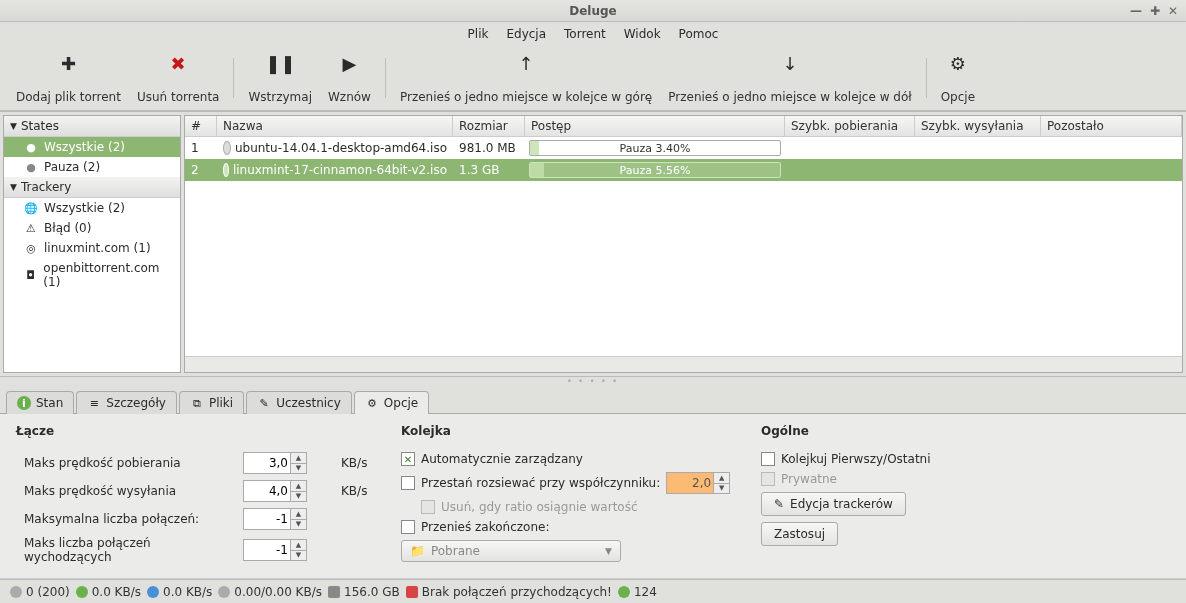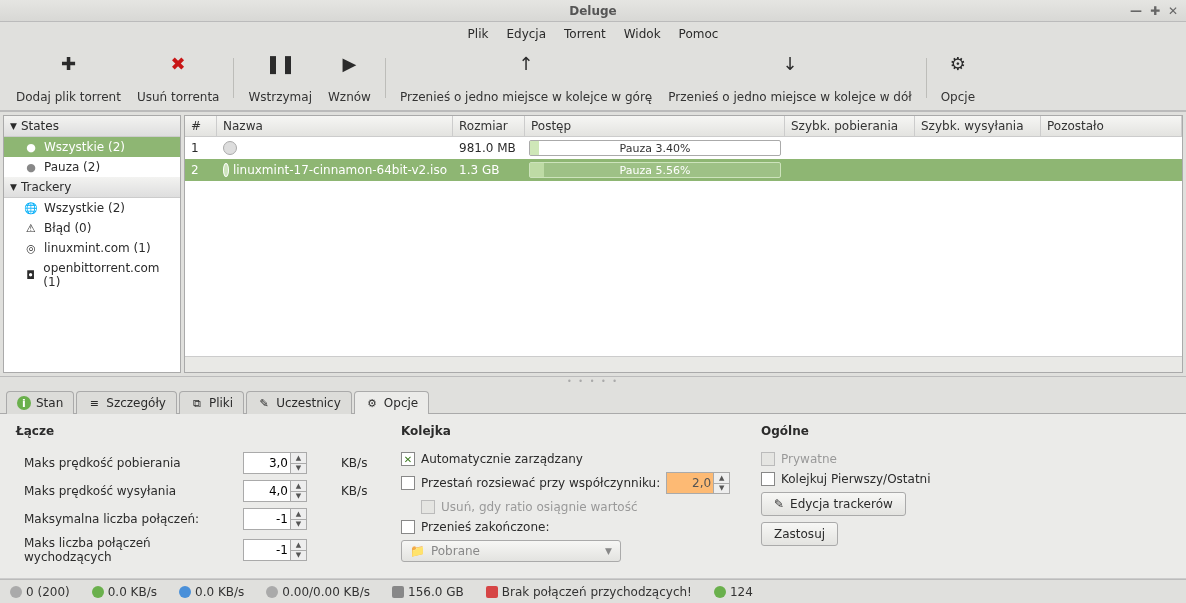--- a/index.html
+++ b/index.html
@@ -83,21 +83,21 @@
 .spin.disabled { background: #fdba74; color: #999; }
 .unit { width: 30px; margin-left: 28px; }
 .chk { width: 14px; height: 14px; border: 1px solid #888; background: #fff; display: inline-flex; align-items: center; justify-content: center; font-size: 10px; color: #3a7a1e; }
 .chk.disabled { background: #e5e5e2; border-color: #bbb; }
 .chklabel.disabled { color: #999; }
 .btn { border: 1px solid #aaa; background: linear-gradient(#f7f7f5,#e3e3e0); padding: 4px 12px; border-radius: 3px; cursor: pointer; display: inline-flex; align-items: center; gap: 6px; width: fit-content; }
 .combo { border: 1px solid #aaa; background: linear-gradient(#f7f7f5,#e3e3e0); padding: 3px 8px; border-radius: 3px; display: flex; align-items: center; gap: 6px; width: 220px; color: #888; }
 .combo .arrow { margin-left: auto; font-size: 9px; }
 
 
-.status { height: 24px; background: #e0e0dd; border-top: 1px solid #bbb; display: flex; align-items: center; gap: 22px; padding: 0 10px; font-size: 12px; color: #333; }
+.status { height: 24px; background: #e0e0dd; border-top: 1px solid #bbb; display: flex; align-items: center; gap: 6px; padding: 0 10px; font-size: 12px; color: #333; }
 .status .sitem { display: flex; align-items: center; gap: 4px; }
 .sico { width: 12px; height: 12px; border-radius: 50%; display: inline-block; }
 .sico.gray { background: #aaa; }
 .sico.green { background: #6ab04c; }
 .sico.blue { background: #4a90d9; }
 .sico.disk { background: #888; border-radius: 2px; }
 .sico.err { background: #d64545; border-radius: 2px; }
 </style>
 </head>
 <body>
@@ -201,20 +201,21 @@
       <div class="col col-prog">Postęp</div>
       <div class="col col-dl">Szybk. pobierania</div>
       <div class="col col-ul">Szybk. wysyłania</div>
       <div class="col col-eta">Pozostało</div>
     </div>
     <div class="rows" id="torrent-rows">
         <div class="row">
           <div class="cell col-num">1</div>
           <div class="cell col-name">
             <span class="torico"></span>
+            <span>ubuntu-14.04.1-desktop-amd64.iso</span>
           </div>
           <div class="cell col-size">981.0 MB</div>
           <div class="cell col-prog prog">
             <div class="progbox">
               <div class="progfill" style="width:3.4%"></div>
               <div class="progtext">Pauza 3.40%</div>
             </div>
           </div>
           <div class="cell col-dl"></div>
           <div class="cell col-ul"></div>
@@ -346,26 +347,26 @@
         <span>📁</span>
         <span>Pobrane</span>
         <span class="arrow">▼</span>
       </div>
     </div>
   </div>
 
   <div class="group g3">
     <h4>Ogólne</h4>
     <div class="frow">
+      <span class="chk"></span>
+      <span class="chklabel">Kolejkuj Pierwszy/Ostatni</span>
+    </div>
+    <div class="frow">
       <span class="chk disabled"></span>
       <span class="chklabel disabled">Prywatne</span>
-    </div>
-    <div class="frow">
-      <span class="chk"></span>
-      <span class="chklabel">Kolejkuj Pierwszy/Ostatni</span>
     </div>
     <div class="btn">
       <span>✎</span>
       <span>Edycja trackerów</span>
     </div>
     <div class="btn">
       <span>Zastosuj</span>
     </div>
   </div>
 </div>

